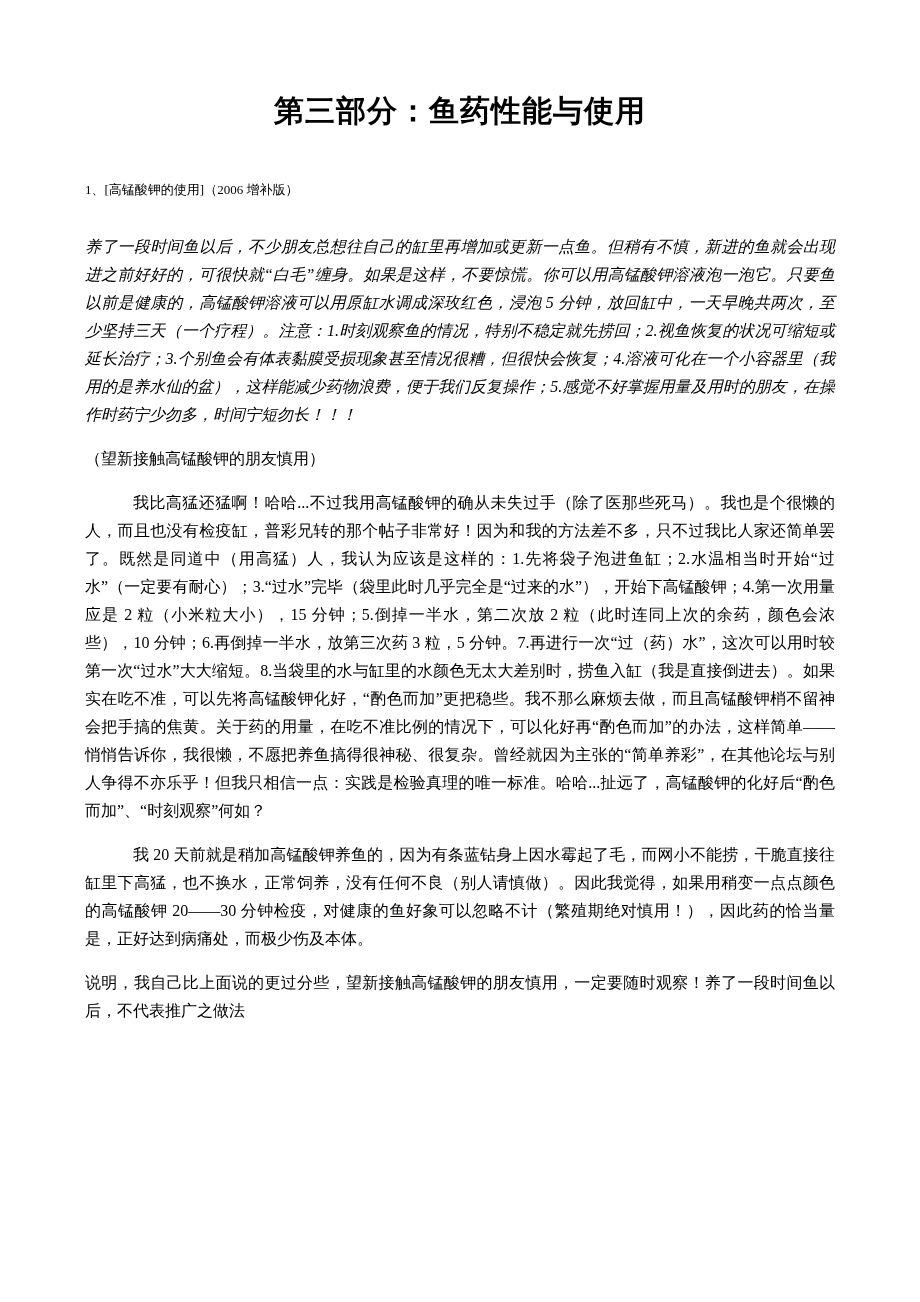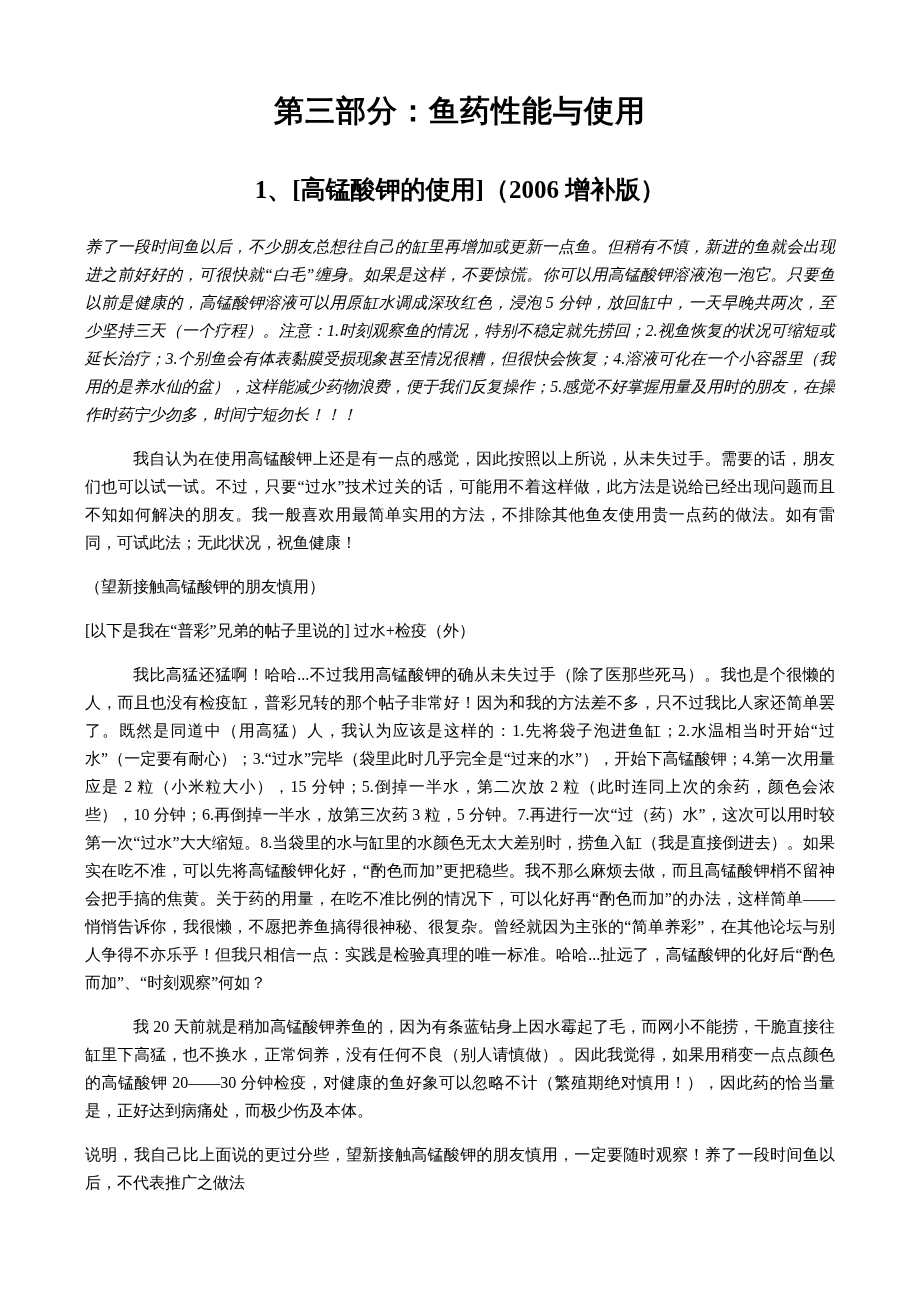--- a/index.html
+++ b/index.html
@@ -20,25 +20,24 @@
   }
   .doc-title {
     text-align: center;
     font-size: 30px;
     font-weight: 700;
     line-height: 46px;
     font-family: "Liberation Sans", "DejaVu Sans", sans-serif;
     letter-spacing: 1px;
   }
   .section-heading {
-    font-size: 25px;
-    font-weight: 700;
+    font-size: 13px;
+    font-weight: 400;
     line-height: 27px;
     margin-top: 42px;
-    text-align: center;
   }
   .section-heading.second {
     margin-top: 28px;
   }
   .para {
     font-size: 16px;
     line-height: 28px;
     text-align: justify;
     margin-top: 16px;
     word-break: break-all;
@@ -55,25 +54,23 @@
 <body>
 
 <div class="page">
 
   <h1 class="doc-title">第三部分：鱼药性能与使用</h1>
 
   <h2 class="section-heading">1、[高锰酸钾的使用]（2006 增补版）</h2>
 
   <p class="para first">养了一段时间鱼以后，不少朋友总想往自己的缸里再增加或更新一点鱼。但稍有不慎，新进的鱼就会出现进之前好好的，可很快就“白毛”缠身。如果是这样，不要惊慌。你可以用高锰酸钾溶液泡一泡它。只要鱼以前是健康的，高锰酸钾溶液可以用原缸水调成深玫红色，浸泡 5 分钟，放回缸中，一天早晚共两次，至少坚持三天（一个疗程）。注意：1.时刻观察鱼的情况，特别不稳定就先捞回；2.视鱼恢复的状况可缩短或延长治疗；3.个别鱼会有体表黏膜受损现象甚至情况很糟，但很快会恢复；4.溶液可化在一个小容器里（我用的是养水仙的盆），这样能减少药物浪费，便于我们反复操作；5.感觉不好掌握用量及用时的朋友，在操作时药宁少勿多，时间宁短勿长！！！</p>
 
-  <p class="para indent">我自认为在使用高锰酸钾上还是有一点的感觉，因此按照以上所说，从未失过手。需要的话，朋友们也可以试一试。不过，只要“过水”技术过关的话，可能用不着这样做，此方法是说给已经出现问题而且不知如何解决的朋友。我一般喜欢用最简单实用的方法，不排除其他鱼友使用贵一点药的做法。如有雷同，可试此法；无此状况，祝鱼健康！</p>
 
   <p class="para">（望新接触高锰酸钾的朋友慎用）</p>
 
-  <p class="para">[以下是我在“普彩”兄弟的帖子里说的] 过水+检疫（外）</p>
 
   <p class="para indent">我比高猛还猛啊！哈哈...不过我用高锰酸钾的确从未失过手（除了医那些死马）。我也是个很懒的人，而且也没有检疫缸，普彩兄转的那个帖子非常好！因为和我的方法差不多，只不过我比人家还简单罢了。既然是同道中（用高猛）人，我认为应该是这样的：1.先将袋子泡进鱼缸；2.水温相当时开始“过水”（一定要有耐心）；3.“过水”完毕（袋里此时几乎完全是“过来的水”），开始下高锰酸钾；4.第一次用量应是 2 粒（小米粒大小），15 分钟；5.倒掉一半水，第二次放 2 粒（此时连同上次的余药，颜色会浓些），10 分钟；6.再倒掉一半水，放第三次药 3 粒，5 分钟。7.再进行一次“过（药）水”，这次可以用时较第一次“过水”大大缩短。8.当袋里的水与缸里的水颜色无太大差别时，捞鱼入缸（我是直接倒进去）。如果实在吃不准，可以先将高锰酸钾化好，“酌色而加”更把稳些。我不那么麻烦去做，而且高锰酸钾梢不留神会把手搞的焦黄。关于药的用量，在吃不准比例的情况下，可以化好再“酌色而加”的办法，这样简单——悄悄告诉你，我很懒，不愿把养鱼搞得很神秘、很复杂。曾经就因为主张的“简单养彩”，在其他论坛与别人争得不亦乐乎！但我只相信一点：实践是检验真理的唯一标准。哈哈...扯远了，高锰酸钾的化好后“酌色而加”、“时刻观察”何如？</p>
 
   <p class="para indent">我 20 天前就是稍加高锰酸钾养鱼的，因为有条蓝钻身上因水霉起了毛，而网小不能捞，干脆直接往缸里下高猛，也不换水，正常饲养，没有任何不良（别人请慎做）。因此我觉得，如果用稍变一点点颜色的高锰酸钾 20——30 分钟检疫，对健康的鱼好象可以忽略不计（繁殖期绝对慎用！），因此药的恰当量是，正好达到病痛处，而极少伤及本体。</p>
 
   <p class="para">说明，我自己比上面说的更过分些，望新接触高锰酸钾的朋友慎用，一定要随时观察！养了一段时间鱼以后，不代表推广之做法</p>
 
 
 </div>
 

